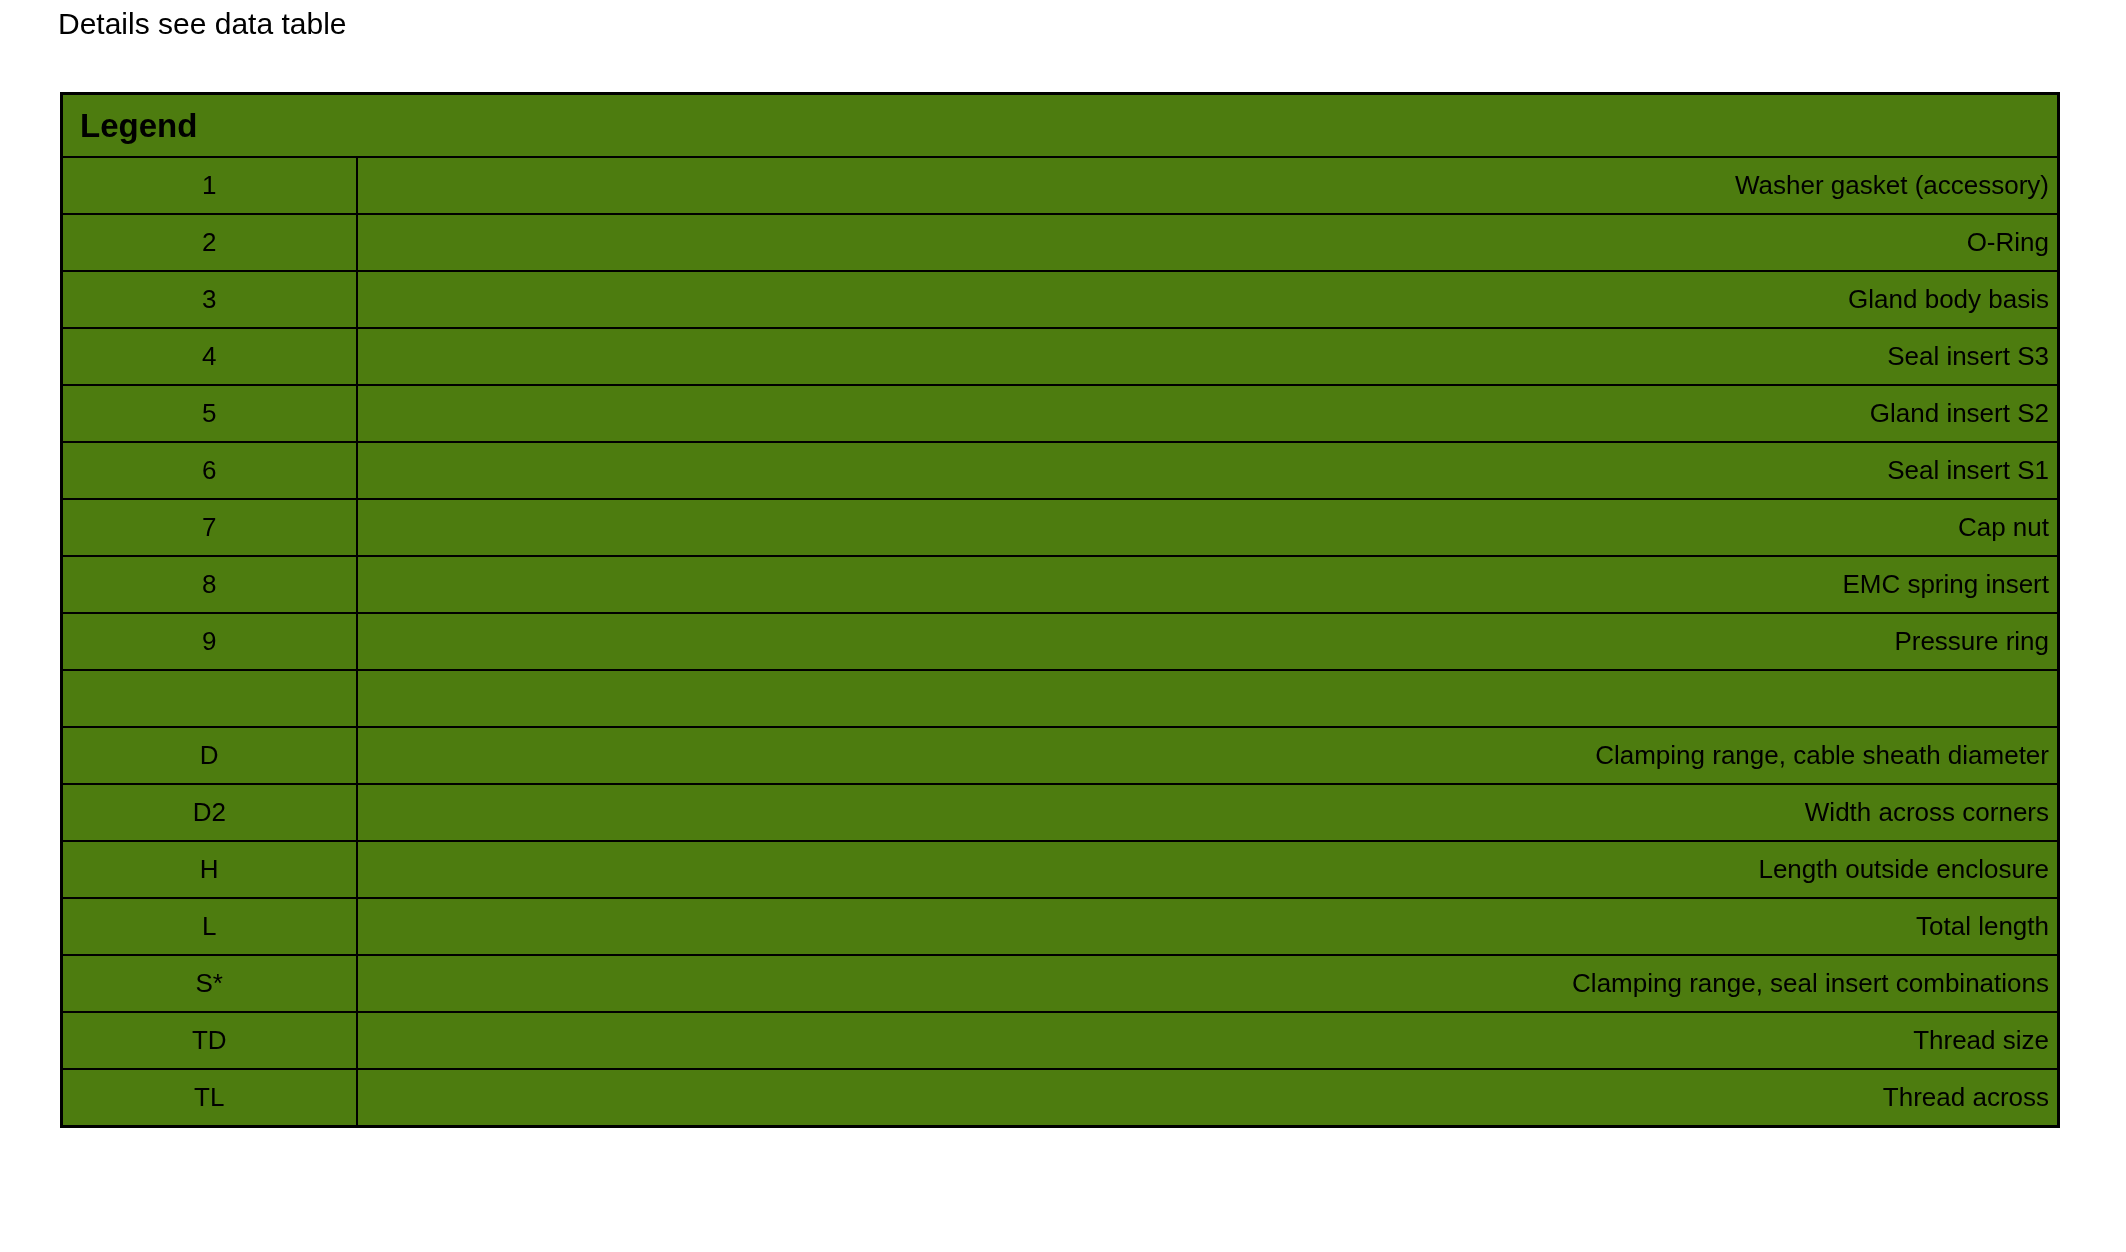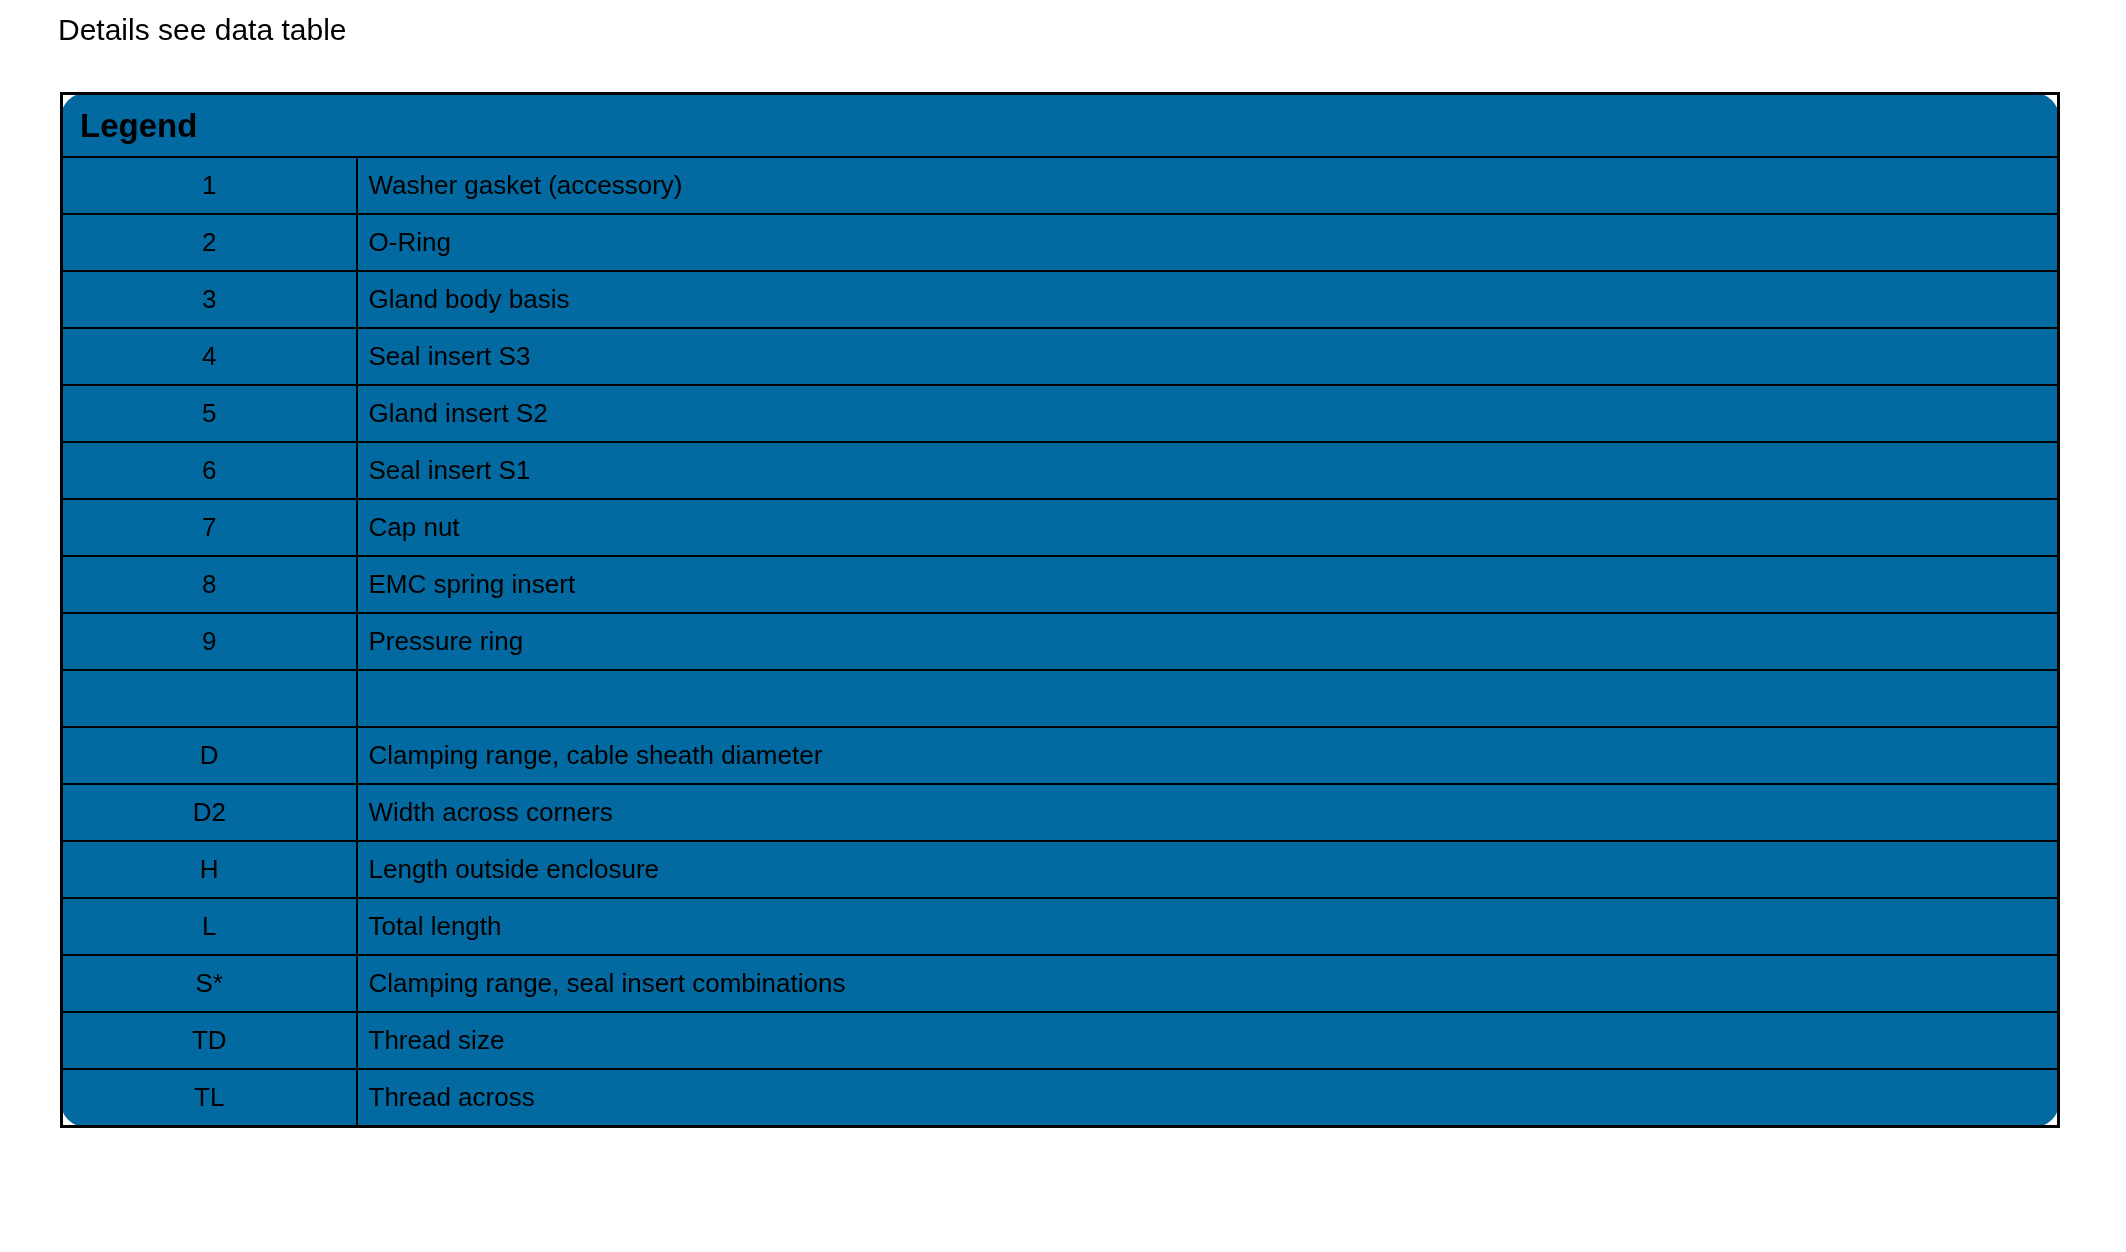--- a/index.html
+++ b/index.html
@@ -11,35 +11,34 @@
     width: 2126px;
     height: 1252px;
     position: relative;
     overflow: hidden;
     font-family: "Liberation Sans", "DejaVu Sans", sans-serif;
     color: #000000;
   }
   .note {
     position: absolute;
     left: 58px;
-    top: 12px;
+    top: 6px;
     font-size: 30px;
     line-height: 1.2;
     color: #000000;
     white-space: nowrap;
   }
   table.legend-table {
     position: absolute;
     left: 60px;
     top: 92px;
     width: 1997px;
     border-collapse: collapse;
     table-layout: fixed;
-    background: #0369a1;
-    border-radius: 28px;
+    background: #4d7c0f;
   }
   table.legend-table td {
     border: 2px solid #000000;
     font-size: 26px;
     color: #000000;
     vertical-align: middle;
     overflow: hidden;
     white-space: nowrap;
   }
   table.legend-table {
@@ -54,21 +53,21 @@
     padding-left: 17px;
   }
   tr.data-row {
     height: 57px;
   }
   tr.data-row td.key-cell {
     text-align: center;
     padding: 0 4px;
   }
   tr.data-row td.desc-cell {
-    text-align: left;
+    text-align: right;
     padding-left: 11px;
     padding-right: 8px;
   }
 </style>
 </head>
 <body>
 
 <div class="note">Details see data table</div>
 
 <table class="legend-table">

